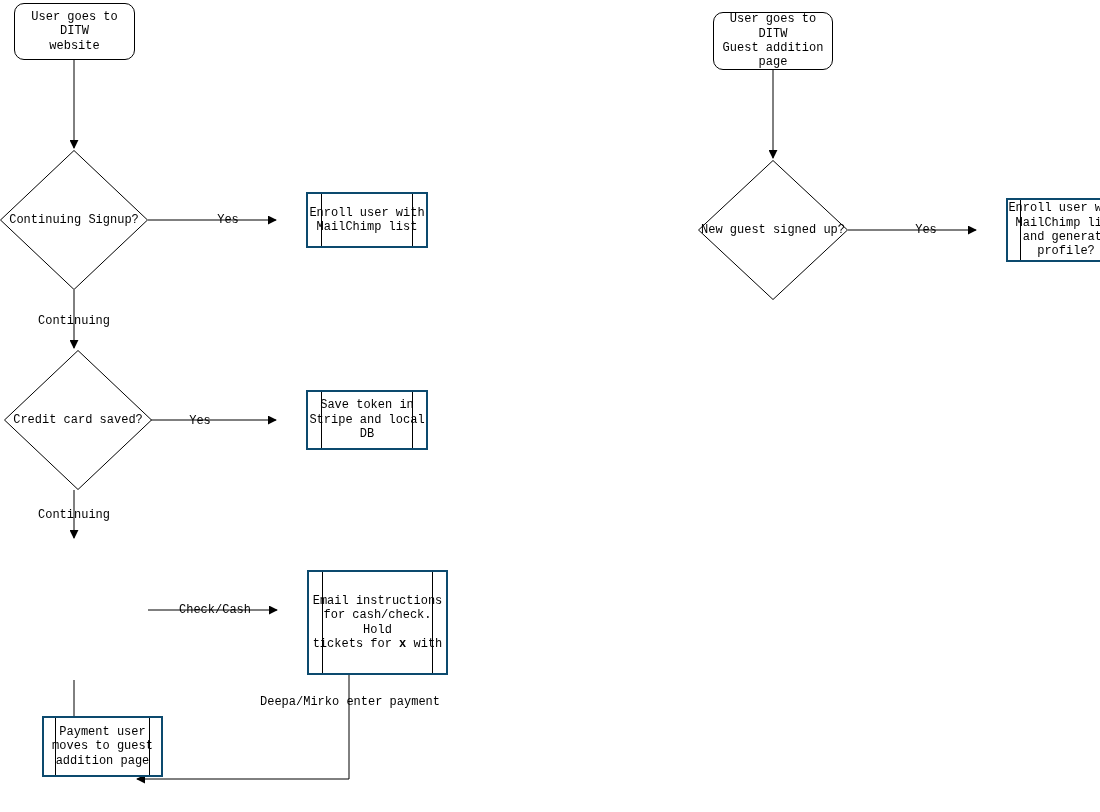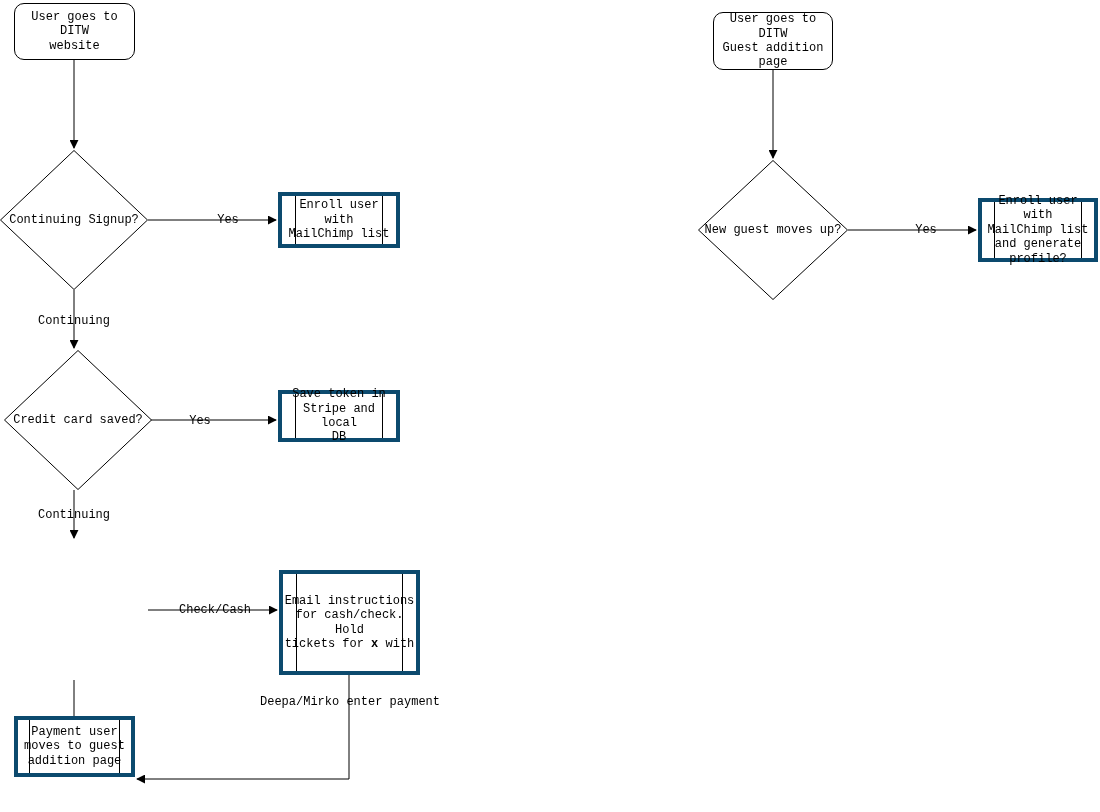--- a/index.html
+++ b/index.html
@@ -5,21 +5,21 @@
   html,body{margin:0;padding:0;background:#ffffff;}
   .canvas{
     position:relative;width:1100px;height:812px;background:#ffffff;overflow:hidden;
     font-family:Liberation Mono, monospace;color:#000000;
   }
   .connectors{position:absolute;left:0;top:0;z-index:1;pointer-events:none;}
   .connectors polyline{fill:none;stroke:#000000;stroke-width:1;}
   .node{position:absolute;z-index:2;box-sizing:border-box;background:#ffffff;
     display:flex;align-items:center;justify-content:center;text-align:center;}
   .rounded{border:1px solid #000000;border-radius:10px;}
-  .pproc{border:4px solid #0c4a6e;}
+  .pproc{border:2px solid #0c4a6e;margin-left:28px;}
   .bar{position:absolute;top:0;bottom:0;width:0;border-left:1px solid #000000;}
   .node-diamond{position:absolute;z-index:2;display:flex;align-items:center;
     justify-content:center;text-align:center;}
   .dshape{position:absolute;left:0;top:0;width:100%;height:100%;}
   .dshape polygon{fill:#ffffff;stroke:#000000;stroke-width:1;}
   .lbl{position:relative;z-index:2;font-size:12px;line-height:1.2;white-space:pre-line;}
   .lbl b{font-weight:bold;}
   .elabel{position:absolute;z-index:3;transform:translate(-50%,-50%);
     font-size:12px;line-height:1.2;white-space:nowrap;text-align:center;}
 </style>
@@ -65,21 +65,21 @@
 MailChimp list</span>
   </div>
 
   <div class="node-diamond" style="left:4px;top:350px;width:148px;height:140px">
     <svg class="dshape" viewBox="0 0 148 140">
       <polygon points="74,0.5 147.5,70 74,139.5 0.5,70"></polygon>
     </svg>
     <span class="lbl">Credit card saved?</span>
   </div>
 
-  <div class="node pproc" style="left:278px;top:390px;width:122px;height:52px">
+  <div class="node pproc" style="left:278px;top:390px;width:122px;height:60px">
     <i class="bar" style="left:13px"></i>
     <i class="bar" style="right:13px"></i>
     <span class="lbl">Save token in
 Stripe and local
 DB</span>
   </div>
 
 
   <div class="node pproc" style="left:279px;top:570px;width:141px;height:105px">
     <i class="bar" style="left:13px"></i>
@@ -99,21 +99,21 @@
 
   <div class="node rounded" style="left:713px;top:12px;width:120px;height:58px">
     <span class="lbl">User goes to DITW
 Guest addition page</span>
   </div>
 
   <div class="node-diamond" style="left:698px;top:160px;width:150px;height:140px">
     <svg class="dshape" viewBox="0 0 150 140">
       <polygon points="75,0.5 149.5,70 75,139.5 0.5,70"></polygon>
     </svg>
-    <span class="lbl">New guest moves up?</span>
+    <span class="lbl">New guest signed up?</span>
   </div>
 
   <div class="node pproc" style="left:978px;top:198px;width:120px;height:64px">
     <i class="bar" style="left:12px"></i>
     <i class="bar" style="right:12px"></i>
     <span class="lbl">Enroll user with
 MailChimp list
 and generate
 profile?</span>
   </div>

